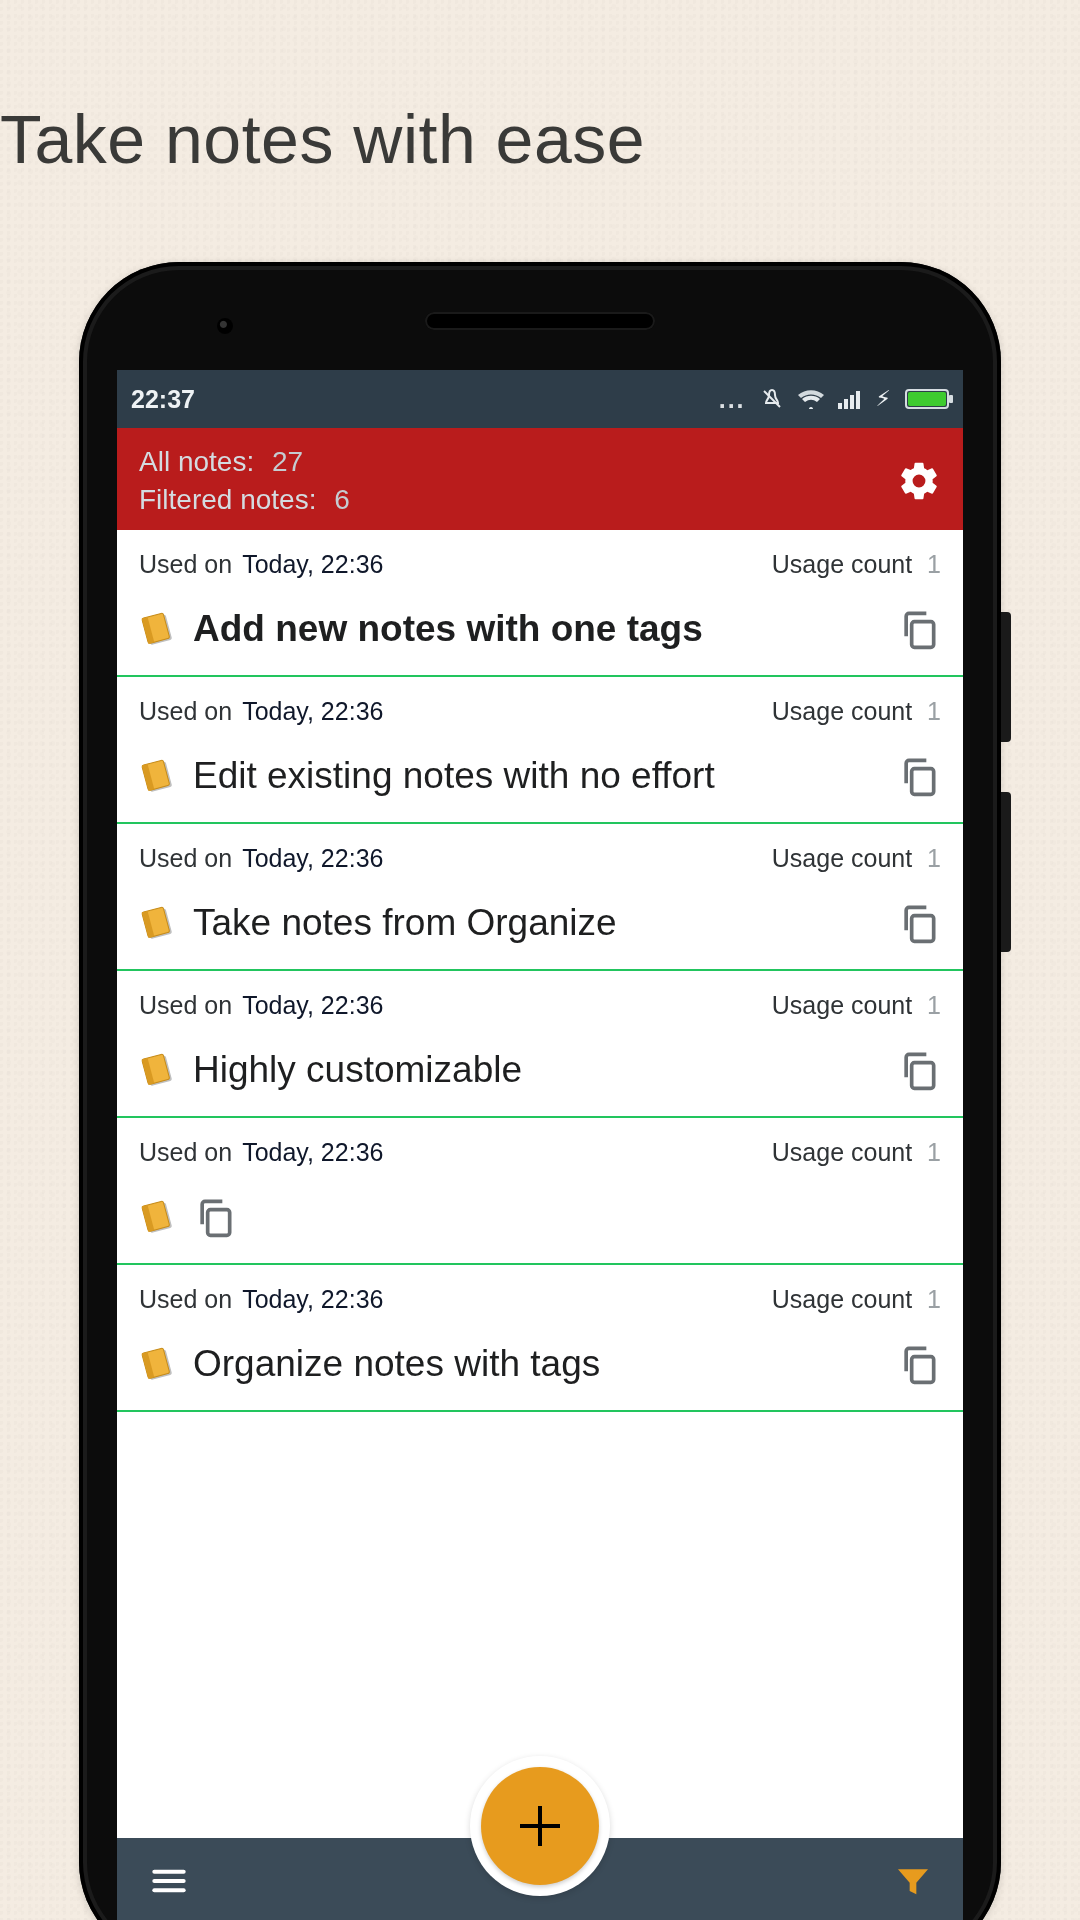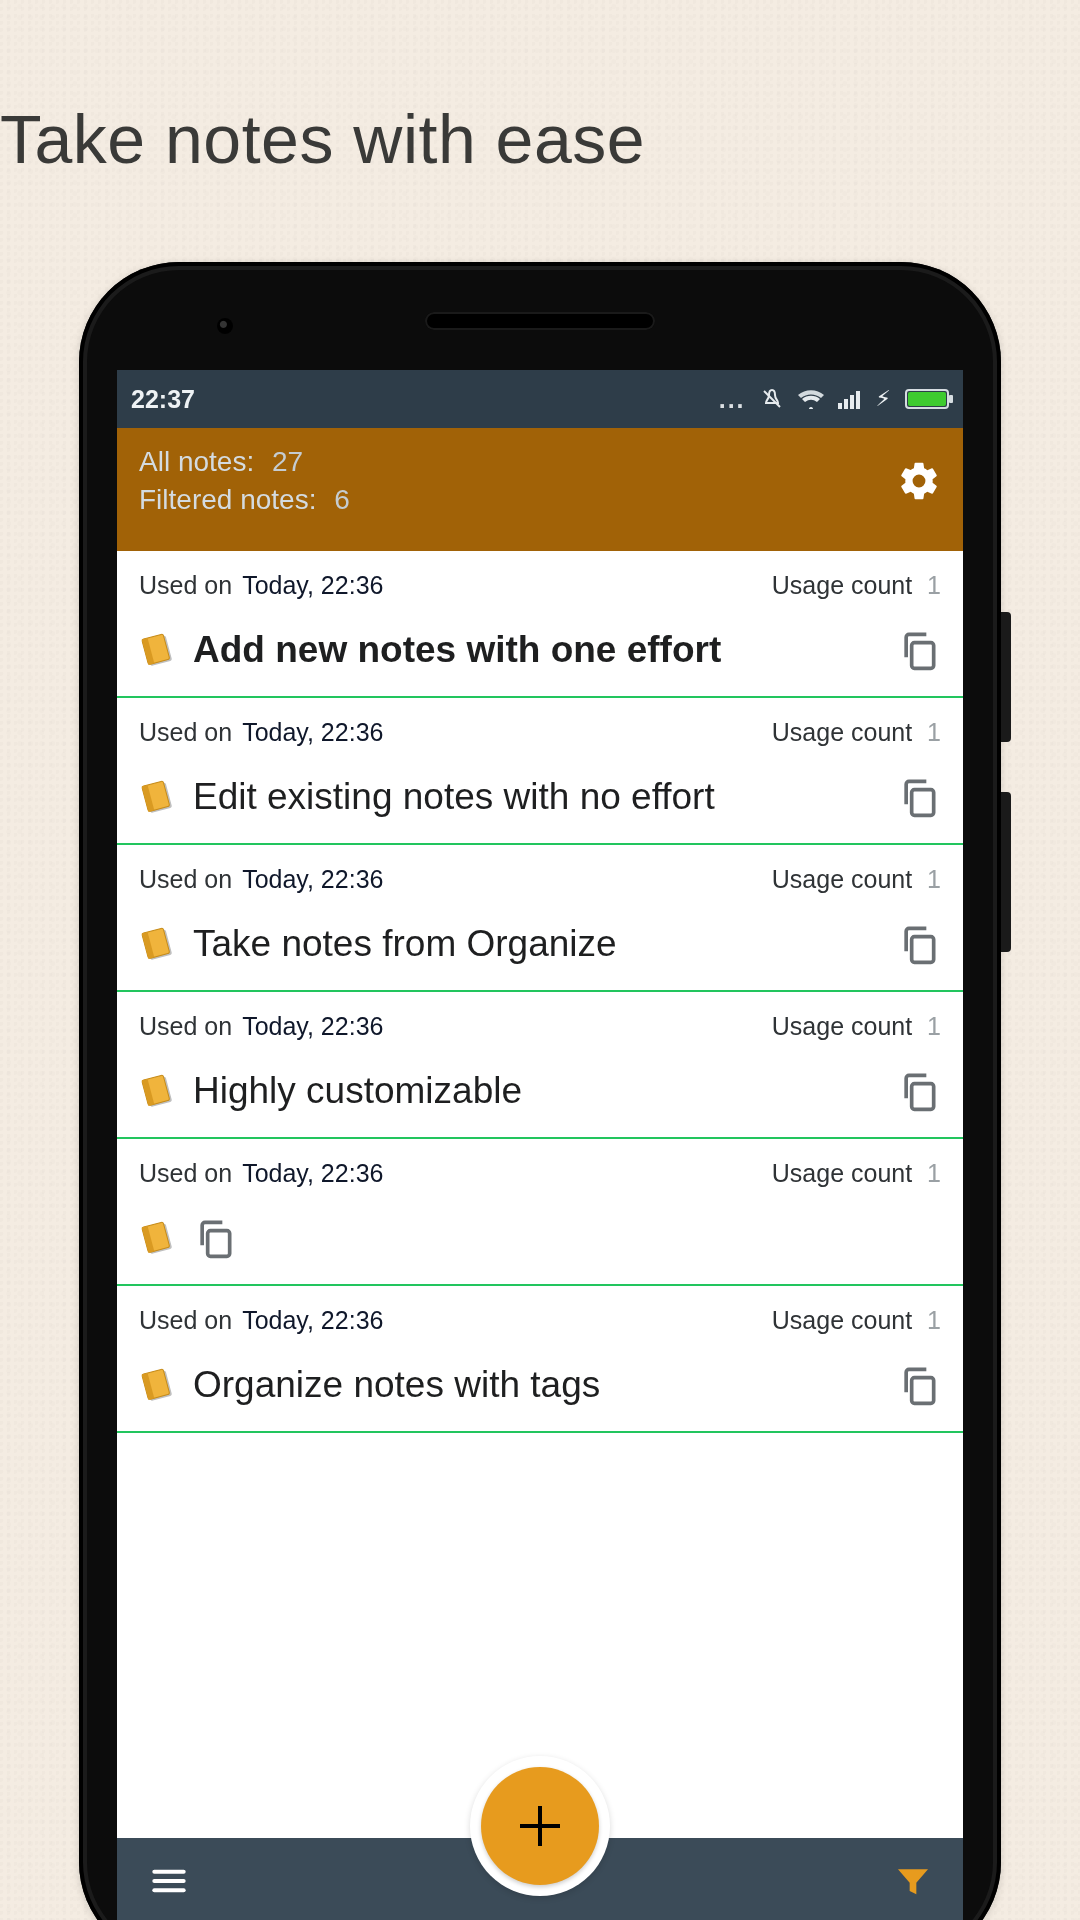--- a/index.html
+++ b/index.html
@@ -105,23 +105,23 @@
     content:""; position: absolute; right: -6px; top: 4px; width: 4px; height: 8px; background: #d6dde1; border-radius: 1px;
   }
   .battery-fill {
     position: absolute; left: 1px; top: 1px; bottom: 1px; width: 38px;
     background: #3ecb2f; border-radius: 2px;
   }
   .silent-icon svg, .wifi-icon svg, .signal-icon svg { display:block; }
 
   
   .app-header {
-    background: #a16207;
+    background: #b91c1c;
     color: #e6ebee;
-    padding: 18px 22px 35px 22px;
+    padding: 18px 22px 14px 22px;
     display: flex;
     align-items: center;
   }
   .header-counts { display: flex; flex-direction: column; gap: 6px; font-size: 28px; }
   .header-counts .label { color: #d4dbe0; }
   .header-counts .num { color: #c5ccd1; margin-left: 10px; }
   .gear-btn { margin-left: auto; color: #fff; }
   .gear-btn svg { width: 44px; height: 44px; display: block; }
 
   
@@ -266,21 +266,21 @@
     <div class="note-main">
       <span class="notebook-icon">
         <svg viewBox="0 0 36 36">
           <g transform="rotate(-15 18 18)">
             <rect x="8" y="6" width="22" height="26" rx="2" fill="#bfbfbf"></rect>
             <rect x="6" y="4" width="22" height="26" rx="2" fill="#f0b43c" stroke="#c68b18" stroke-width="1"></rect>
             <rect x="6" y="4" width="6" height="26" fill="#d99a22"></rect>
           </g>
         </svg>
       </span>
-      <span class="note-title bold">Add new notes with one effort</span>
+      <span class="note-title bold">Add new notes with one tags</span>
       <span class="copy-btn">
         <svg viewBox="0 0 24 24" fill="none" stroke="currentColor" stroke-width="2">
           <rect x="8" y="8" width="12" height="14" rx="1.5"></rect>
           <path d="M5 16 V5 a1.5 1.5 0 0 1 1.5-1.5 H16"></path>
         </svg>
       </span>
     </div>
   </div>
 
   <div class="note-item">

